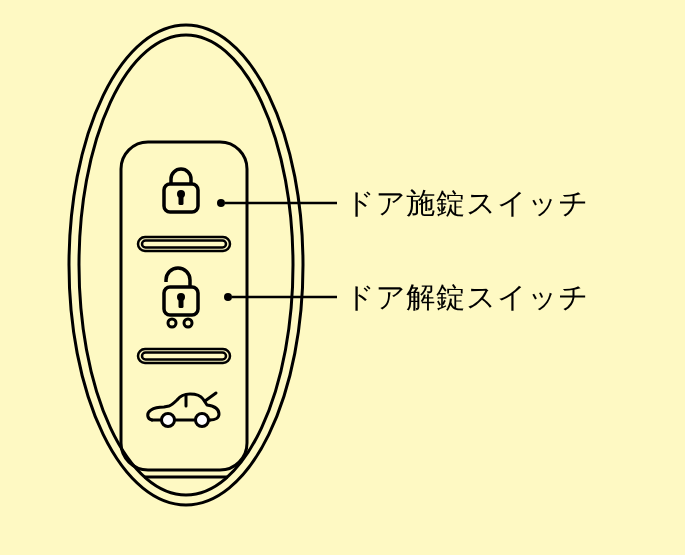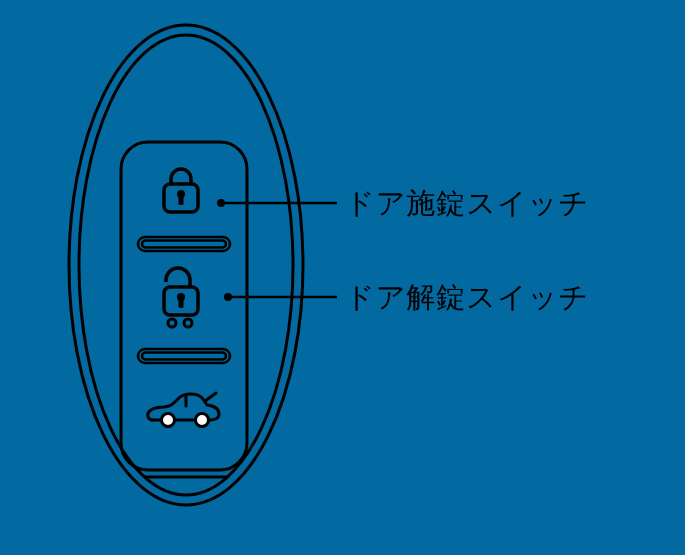--- a/index.html
+++ b/index.html
@@ -4,21 +4,21 @@
 <style>
   html, body {
     margin: 0;
     padding: 0;
     background: #ffffff;
   }
   .stage {
     position: relative;
     width: 685px;
     height: 555px;
-    background: #0369a1;
+    background: #fef9c3;
     overflow: hidden;
     font-family: "DejaVu Sans", "Liberation Sans", sans-serif;
   }
   svg { display: block; }
   .label-text {
     font-size: 29px;
     fill: #000000;
     font-family: "DejaVu Sans", "Liberation Sans", sans-serif;
     letter-spacing: 1px;
   }

